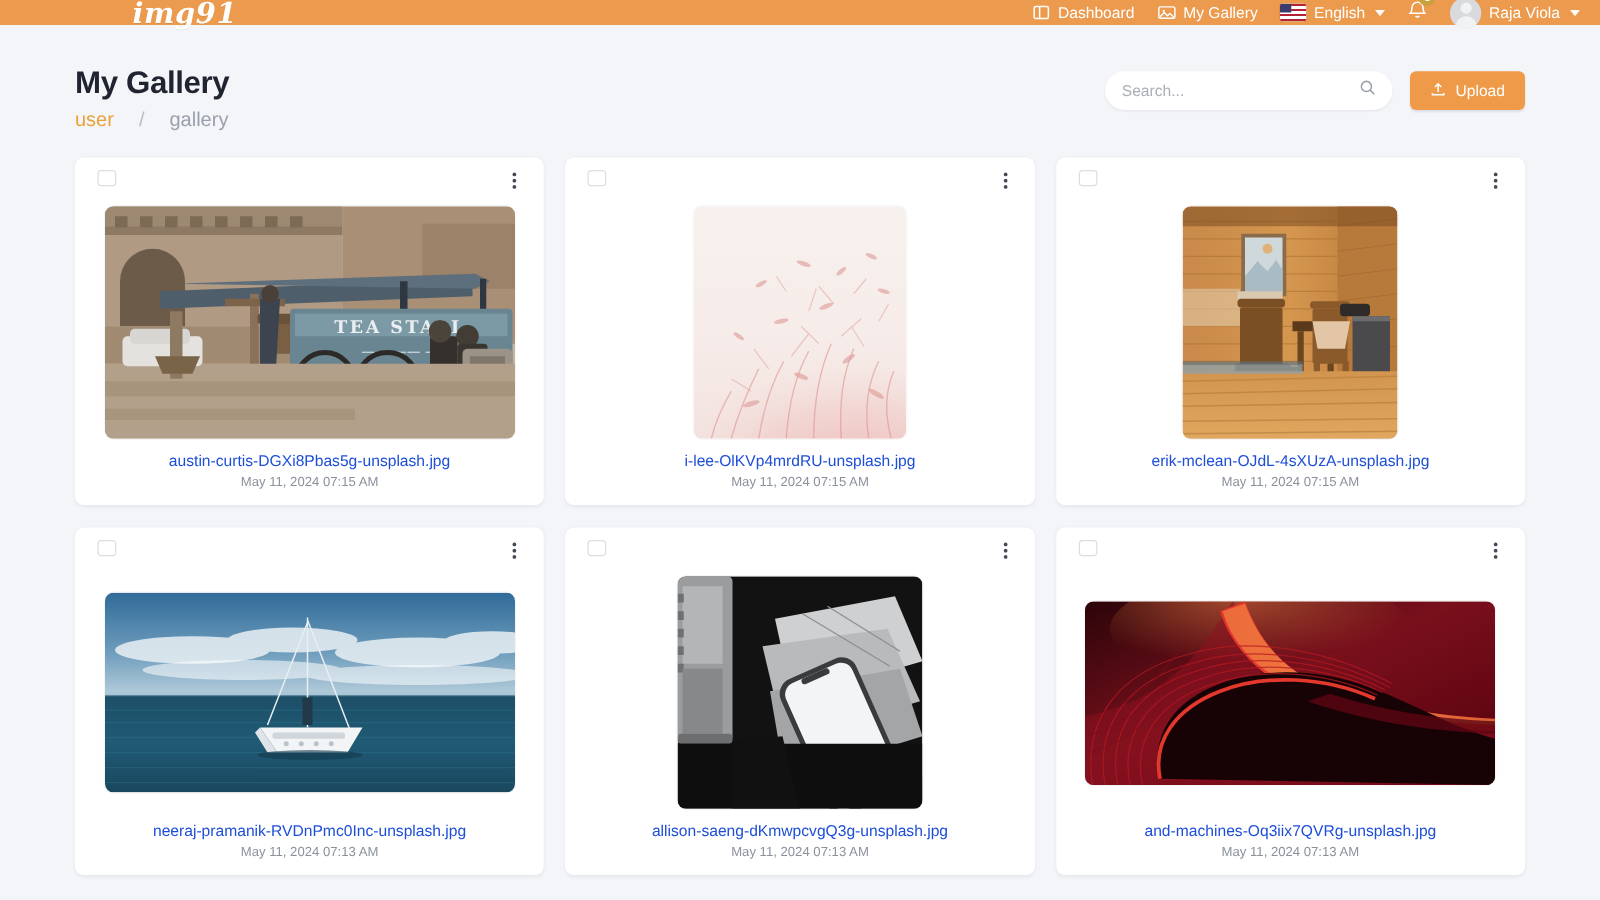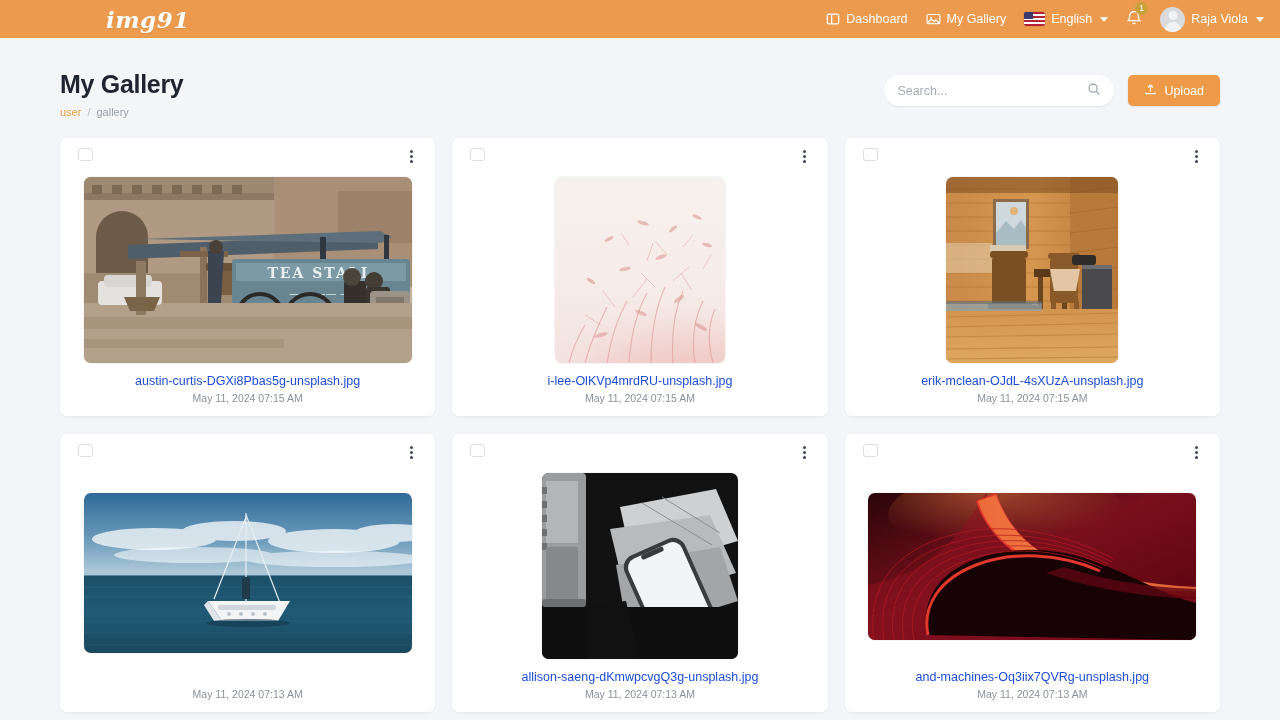--- a/index.html
+++ b/index.html
@@ -5,21 +5,21 @@
   * { box-sizing: border-box; margin: 0; padding: 0; }
   html, body {
     width: 1280px; height: 720px;
     background: #f4f5f9;
     font-family: "Liberation Sans", sans-serif;
     overflow: hidden;
   }
 
   
   .navbar {
-    height: 38px;
+    height: 20px;
     background: #ec9a4e;
     display: flex;
     align-items: center;
     padding: 0 14px 0 0;
     position: relative;
   }
   .brand {
     color: #ffffff;
     font-family: "DejaVu Serif", serif;
     font-style: italic;
@@ -126,24 +126,24 @@
   }
   .page-title {
     font-size: 25px;
     font-weight: bold;
     color: #1f2430;
     letter-spacing: -.3px;
     line-height: 1.15;
   }
   .breadcrumb {
     margin-top: 7px;
-    font-size: 11px;
+    font-size: 16px;
     display: flex;
     align-items: center;
-    gap: 6px;
+    gap: 20px;
   }
   .crumb-user { color: #e9a23b; cursor: pointer; }
   .crumb-sep { color: #b9bcc4; }
   .crumb-current { color: #9aa0ab; }
 
   .head-actions {
     display: flex;
     align-items: center;
     gap: 14px;
     padding-top: 5px;
@@ -650,20 +650,21 @@
               <circle cx="145" cy="121" r="2"></circle>
                 <circle cx="157" cy="121" r="2"></circle>
               <circle cx="169" cy="121" r="2"></circle>
                 <circle cx="181" cy="121" r="2"></circle>
             </g>
             <ellipse cx="164" cy="130" rx="42" ry="4" fill="#14394c" opacity=".6"></ellipse>
           </svg>
         </div>
       </div>
       <div class="caption">
+        <div class="fname">neeraj-pramanik-RVDnPmc0Inc-unsplash.jpg</div>
         <div class="fdate">May 11, 2024 07:13 AM</div>
       </div>
     </div>
 
     <div class="card">
       <div class="card-top">
         <span class="chk"></span>
         <span class="kebab">
             <span></span>
             <span></span>

